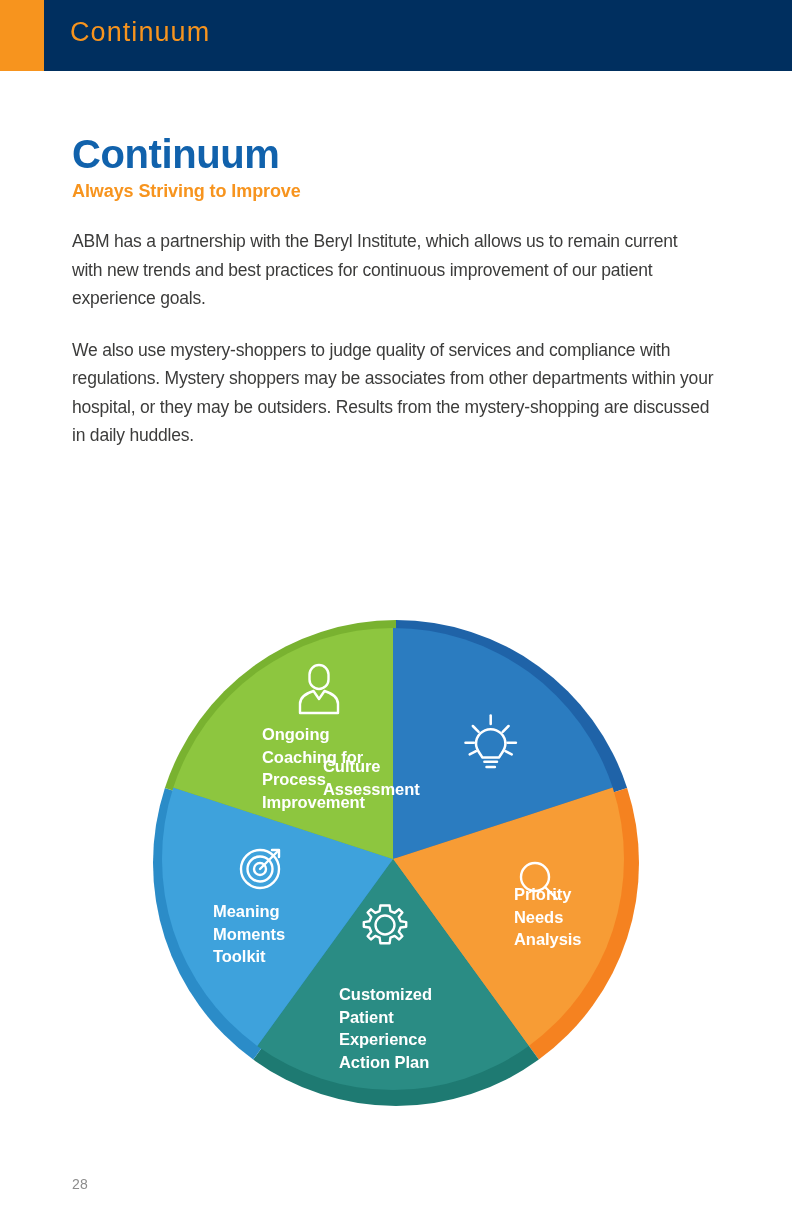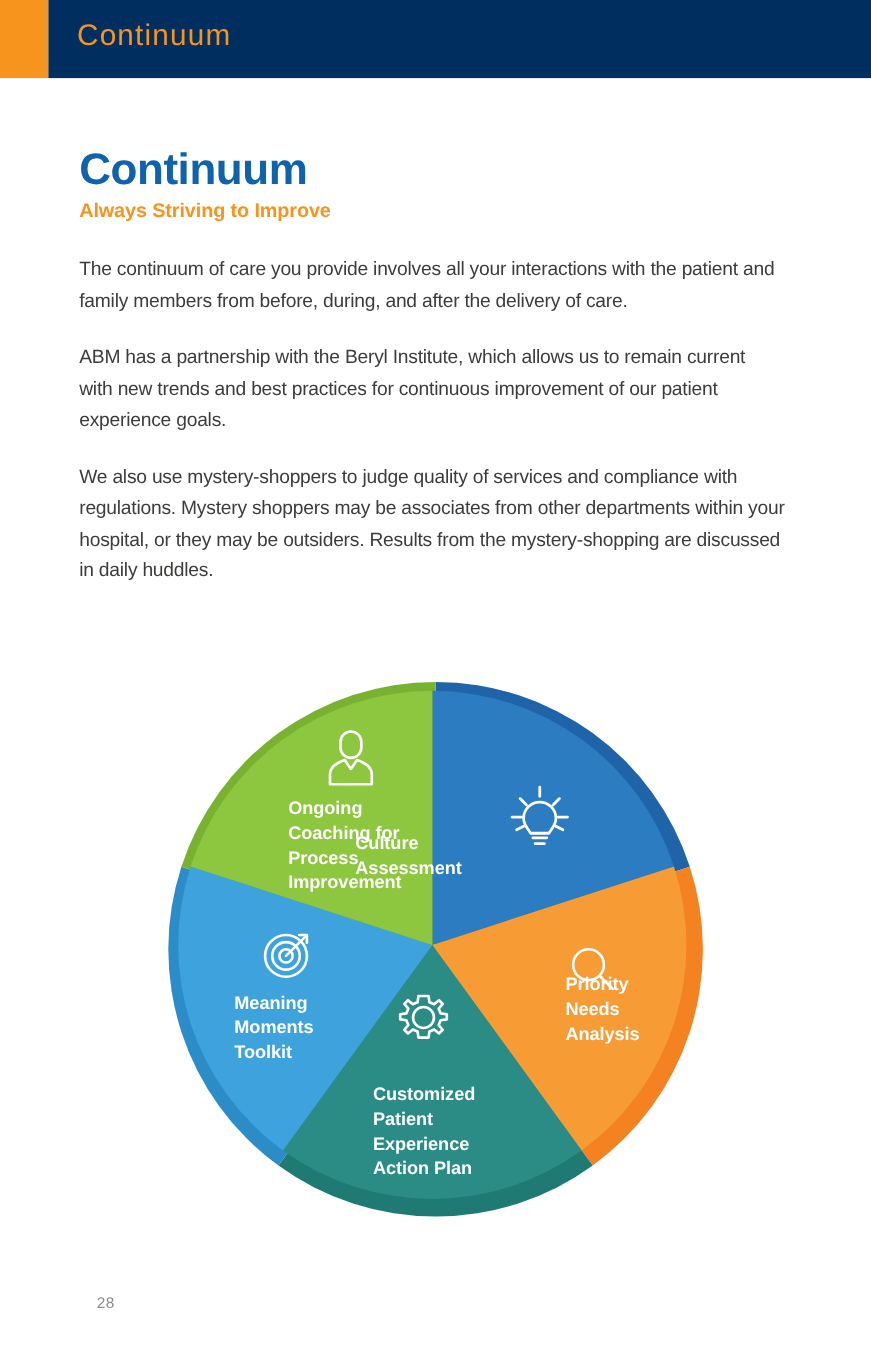--- a/index.html
+++ b/index.html
@@ -103,37 +103,35 @@
   }
 
   
   #page-number {
     position: absolute;
     left: 72px;
     top: 1176px;
     font-size: 14px;
     color: #8C8C8C;
     letter-spacing: 0.02em;
-    margin-left: 16px;
   }
 </style>
 </head>
 <body>
 
 <div id="header-banner">
   <div id="header-accent-block"></div>
   <div id="header-bar">
     <div id="header-title">Continuum</div>
   </div>
 </div>
 
 <div id="content">
   <h1 id="page-title">Continuum</h1>
   <h2 id="page-subtitle">Always Striving to Improve</h2>
-  <p class="body-paragraph" id="paragraph-1">The continuum of care you provide involves all your interactions with the patient and family members from before, during, and after the delivery of care.</p>
   <p class="body-paragraph" id="paragraph-2">ABM has a partnership with the Beryl Institute, which allows us to remain current with new trends and best practices for continuous improvement of our patient experience goals.</p>
   <p class="body-paragraph" id="paragraph-3">We also use mystery-shoppers to judge quality of services and compliance with regulations. Mystery shoppers may be associates from other departments within your hospital, or they may be outsiders. Results from the mystery-shopping are discussed in daily huddles.</p>
 </div>
 
 <div id="wheel-figure">
   <svg id="wheel-svg" viewBox="0 0 506 506" xmlns="http://www.w3.org/2000/svg">
     <defs>
       <clipPath id="clip-circle">
         <circle cx="253" cy="253" r="243"></circle>
       </clipPath>

